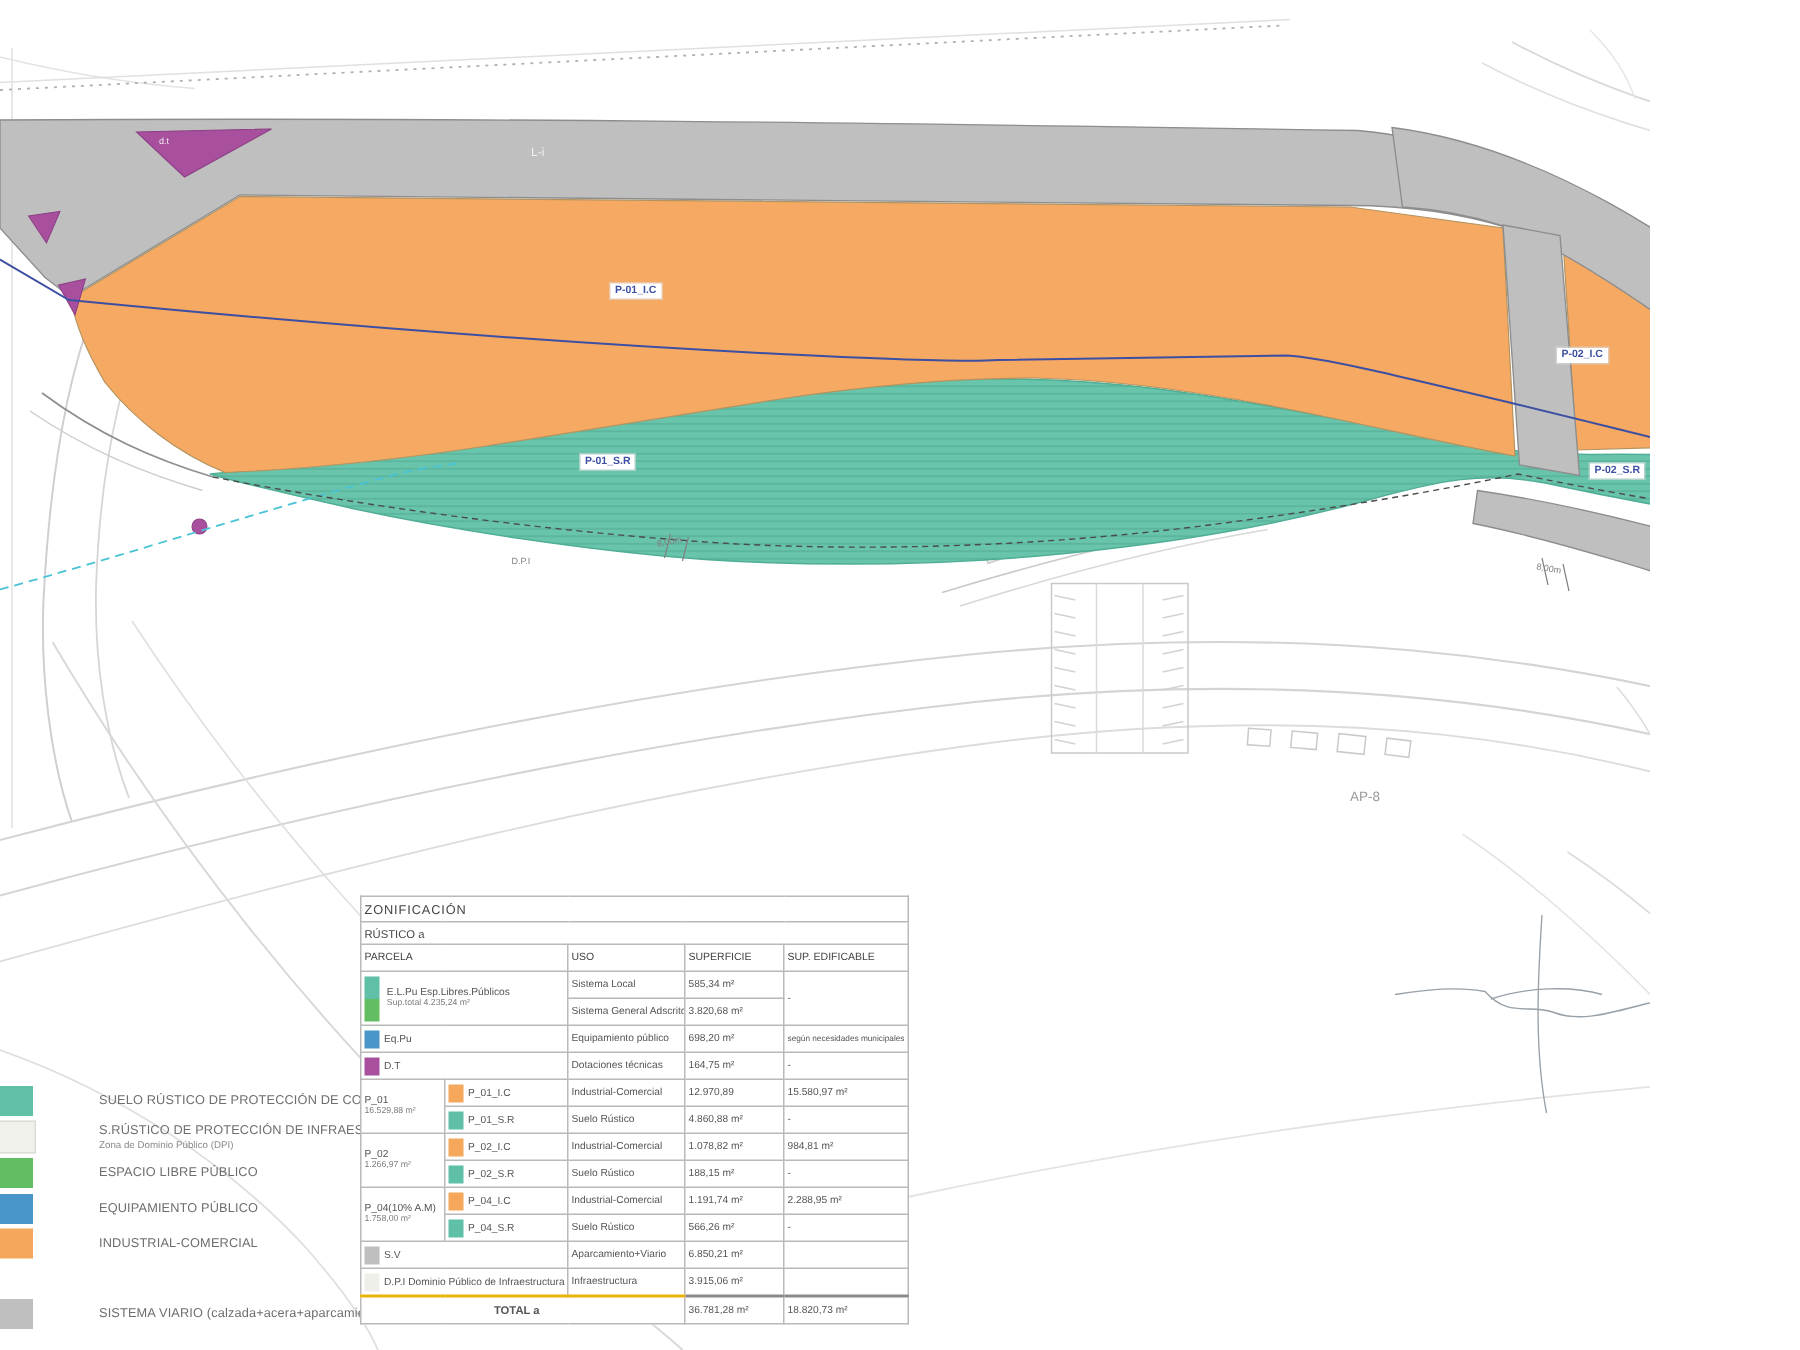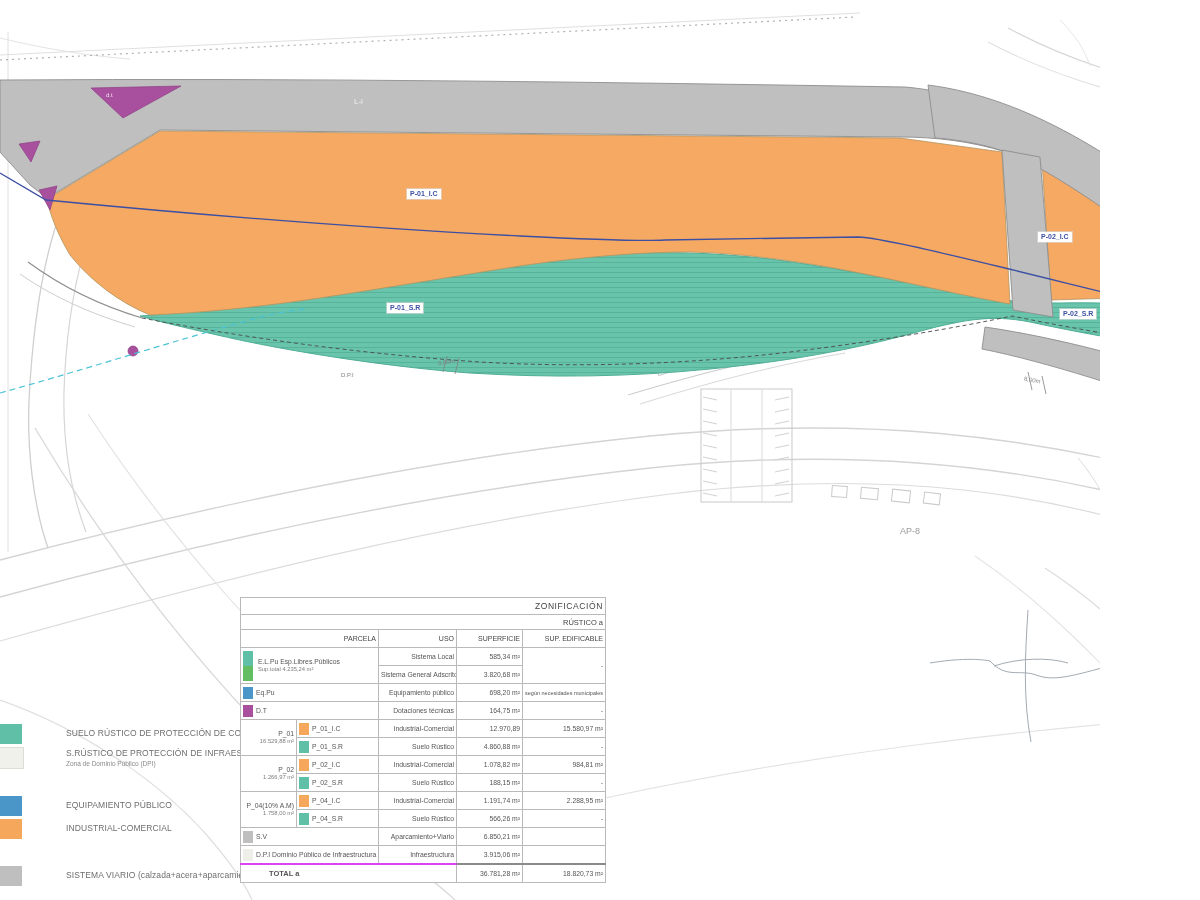--- a/index.html
+++ b/index.html
@@ -15,21 +15,21 @@
   #legend{position:absolute;left:0;top:716px;width:245px;height:184px;}
   .leg-row{position:absolute;left:0;width:245px;height:22px;}
   .leg-sw{position:absolute;left:-5px;width:27px;height:20px;}
   .leg-sw.lightsw{border:1px solid #ddddd8;}
   .leg-label{position:absolute;left:66px;top:4px;font-size:8.5px;color:#6e6e6e;letter-spacing:.1px;white-space:nowrap;}
   .leg-sub{position:absolute;left:66px;top:13px;font-size:6.5px;color:#8a8a8a;white-space:nowrap;}
   
   #ztable{position:absolute;left:240px;top:597px;width:365px;background:#fff;}
   #ztable table{width:365px;border-collapse:collapse;table-layout:fixed;
       font-size:6.8px;color:#555;}
-  #ztable td{border:1px solid #b9b9b9;padding:0 2px;height:17px;text-align:right;
+  #ztable td{border:1px solid #b9b9b9;padding:0 2px;height:17px;text-align:left;
       overflow:hidden;white-space:nowrap;}
   #ztable .t-title{font-size:8.5px;letter-spacing:.6px;color:#444;height:16px;}
   #ztable .t-sub{font-size:7.5px;color:#444;height:14px;}
   #ztable .t-head{font-size:7px;color:#444;}
   #ztable .left{text-align:left;}
   #ztable .nm{line-height:8px;}
   #ztable .subv{font-size:5.8px;color:#7d7d7d;line-height:7px;}
   #ztable .small2{font-size:5.5px;line-height:6px;white-space:normal;}
   #ztable .sw{display:inline-block;width:10px;height:12px;vertical-align:middle;margin-right:3px;}
   #ztable .sw2{display:inline-block;width:10px;height:30px;vertical-align:middle;margin-right:3px;}
@@ -162,20 +162,24 @@
 <div id="legend">
   <div class="leg-row" style="top:8px;">
     <div class="leg-sw" style="background-color: rgb(95, 191, 167);"></div>
     <div class="leg-label">SUELO RÚSTICO DE PROTECCIÓN DE COSTAS</div>
   </div>
   <div class="leg-row" style="top:31px;">
     <div class="leg-sw lightsw" style="background-color: rgb(241, 241, 236);"></div>
     <div class="leg-label" style="top:1px;">S.RÚSTICO DE PROTECCIÓN DE INFRAESTRUCTURAS</div>
     <div class="leg-sub">Zona de Dominio Público (DPI)</div>
   </div>
+  <div class="leg-row" style="top:56px;">
+    <div class="leg-sw" style="background-color: rgb(99, 190, 99);"></div>
+    <div class="leg-label">ESPACIO LIBRE PÚBLICO</div>
+  </div>
   <div class="leg-row" style="top:80px;">
     <div class="leg-sw" style="background-color: rgb(74, 150, 200);"></div>
     <div class="leg-label">EQUIPAMIENTO PÚBLICO</div>
   </div>
   <div class="leg-row" style="top:103px;">
     <div class="leg-sw" style="background-color: rgb(245, 168, 92);"></div>
     <div class="leg-label">INDUSTRIAL-COMERCIAL</div>
   </div>
   <div class="leg-row" style="top:150px;">
     <div class="leg-sw" style="background-color: rgb(191, 191, 191);"></div>
@@ -287,21 +291,21 @@
       <td>6.850,21 m²</td>
       <td></td>
     </tr>
     <tr>
       <td colspan="2" class="left"><span class="sw" style="background-color: rgb(239, 239, 234);"></span><span>D.P.I Dominio Público de Infraestructura</span></td>
       <td>Infraestructura</td>
       <td>3.915,06 m²</td>
       <td></td>
     </tr>
     <tr>
-      <td colspan="3" class="tot" style="text-align:left;padding-right:36px;border-top:2px solid #d946ef;padding-left:28px;">TOTAL a</td>
+      <td colspan="3" class="tot" style="text-align:center;padding-right:36px;border-top:2px solid #eab308;padding-left:28px;">TOTAL a</td>
       <td style="border-top:2px solid #8a8a8a;">36.781,28 m²</td>
       <td style="border-top:2px solid #8a8a8a;">18.820,73 m²</td>
     </tr>
   </tbody>
       </table>
 </div>
 
 </div>
 
 </body></html>

